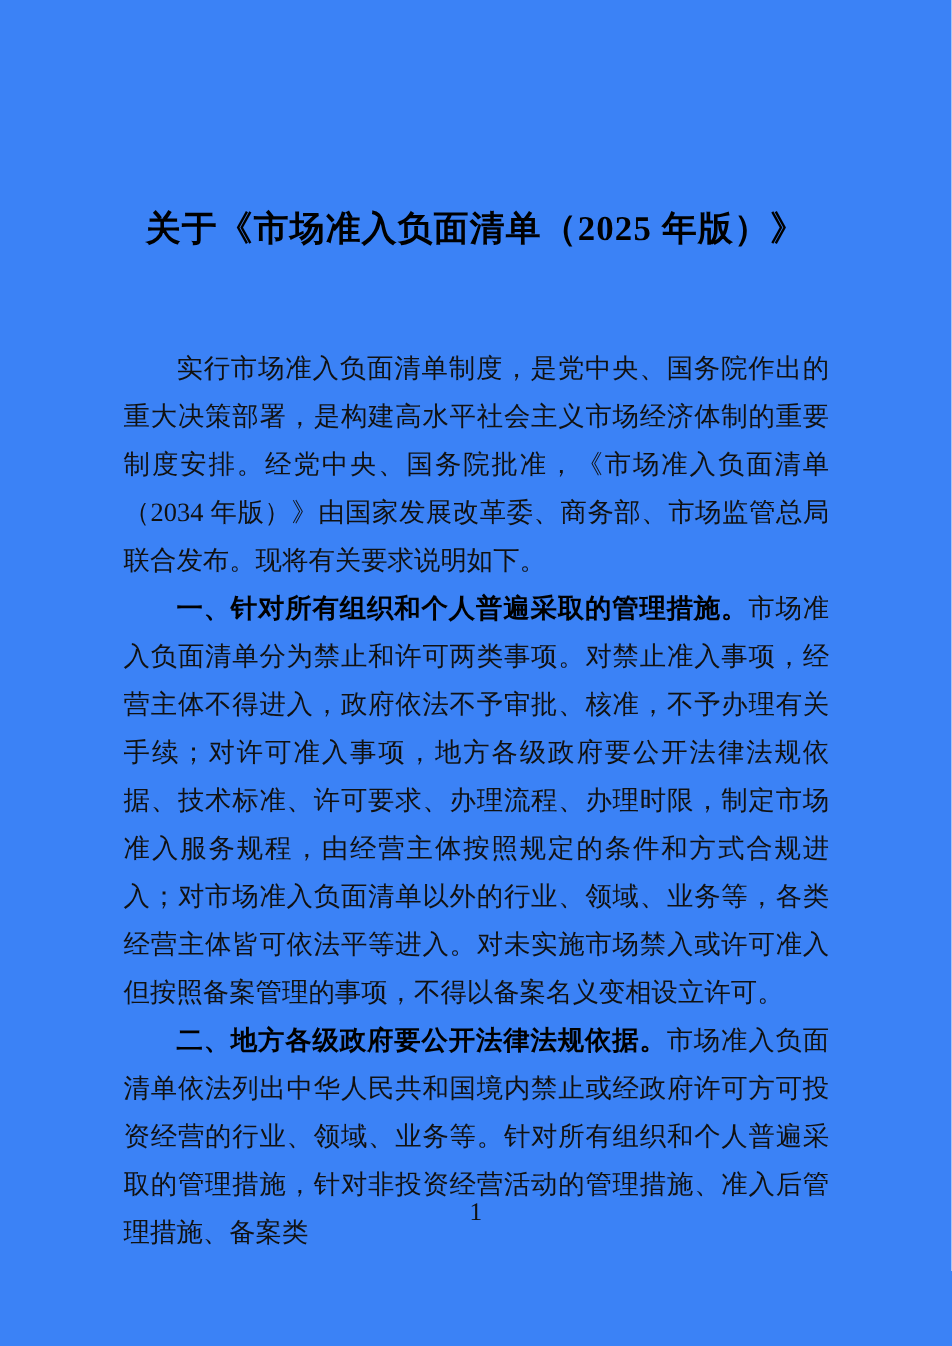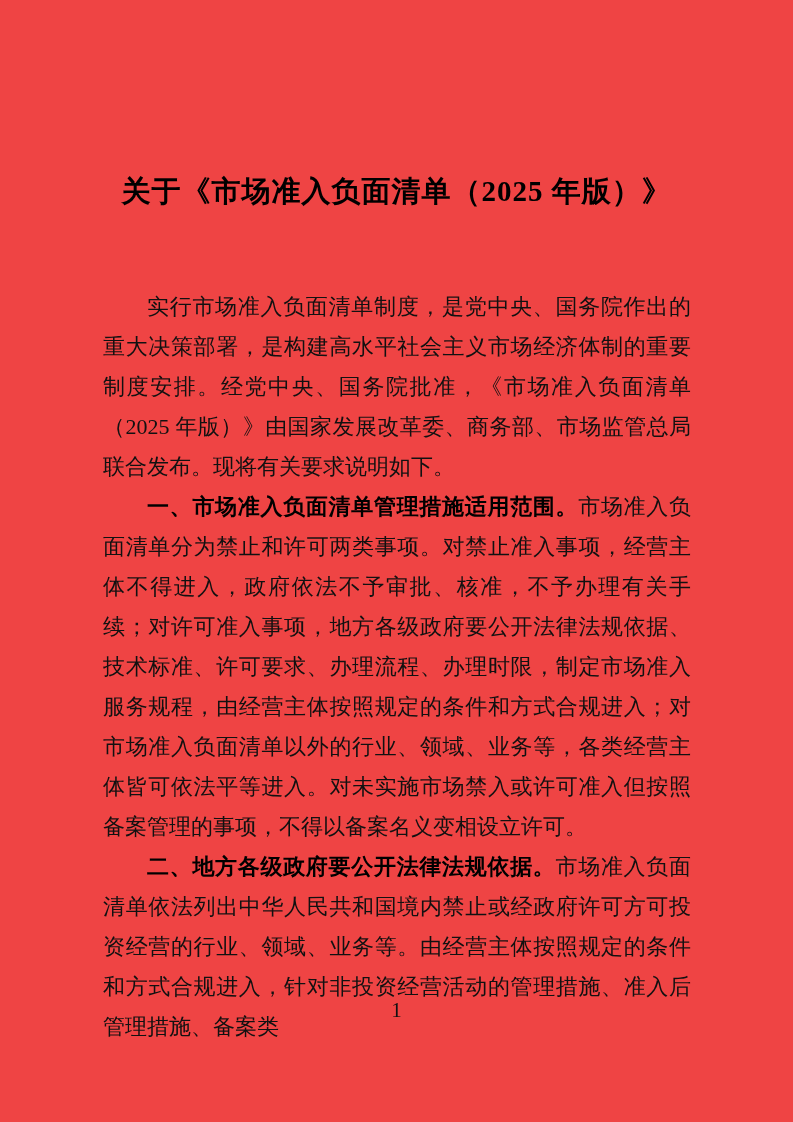--- a/index.html
+++ b/index.html
@@ -5,21 +5,21 @@
     * { box-sizing: border-box; }
     html, body {
       margin: 0;
       padding: 0;
       background: #ffffff;
     }
     .page {
       position: relative;
       width: 793px;
       height: 1122px;
-      background: #ef4444;
+      background: #3b82f6;
       overflow: hidden;
       font-family: "Liberation Serif", serif;
       color: #000000;
     }
     .doc-title {
       position: absolute;
       top: 165px;
       left: 0;
       right: 0;
       margin: 0;
@@ -65,22 +65,22 @@
 </head>
 <body>
 
 <div class="page">
 
   <h1 class="doc-title">
     <span class="title-line">关于《市场准入负面清单（2025 年版）》</span>
   </h1>
 
   <div class="doc-body">
-    <p><span class="para-lead"></span><span>实行市场准入负面清单制度，是党中央、国务院作出的重大决策部署，是构建高水平社会主义市场经济体制的重要制度安排。经党中央、国务院批准，《市场准入负面清单（2025 年版）》由国家发展改革委、商务部、市场监管总局联合发布。现将有关要求说明如下。</span></p>
+    <p><span class="para-lead"></span><span>实行市场准入负面清单制度，是党中央、国务院作出的重大决策部署，是构建高水平社会主义市场经济体制的重要制度安排。经党中央、国务院批准，《市场准入负面清单（2034 年版）》由国家发展改革委、商务部、市场监管总局联合发布。现将有关要求说明如下。</span></p>
 
-    <p><span class="para-lead">一、市场准入负面清单管理措施适用范围。</span><span>市场准入负面清单分为禁止和许可两类事项。对禁止准入事项，经营主体不得进入，政府依法不予审批、核准，不予办理有关手续；对许可准入事项，地方各级政府要公开法律法规依据、技术标准、许可要求、办理流程、办理时限，制定市场准入服务规程，由经营主体按照规定的条件和方式合规进入；对市场准入负面清单以外的行业、领域、业务等，各类经营主体皆可依法平等进入。对未实施市场禁入或许可准入但按照备案管理的事项，不得以备案名义变相设立许可。</span></p>
+    <p><span class="para-lead">一、针对所有组织和个人普遍采取的管理措施。</span><span>市场准入负面清单分为禁止和许可两类事项。对禁止准入事项，经营主体不得进入，政府依法不予审批、核准，不予办理有关手续；对许可准入事项，地方各级政府要公开法律法规依据、技术标准、许可要求、办理流程、办理时限，制定市场准入服务规程，由经营主体按照规定的条件和方式合规进入；对市场准入负面清单以外的行业、领域、业务等，各类经营主体皆可依法平等进入。对未实施市场禁入或许可准入但按照备案管理的事项，不得以备案名义变相设立许可。</span></p>
 
-    <p><span class="para-lead">二、地方各级政府要公开法律法规依据。</span><span>市场准入负面清单依法列出中华人民共和国境内禁止或经政府许可方可投资经营的行业、领域、业务等。由经营主体按照规定的条件和方式合规进入，针对非投资经营活动的管理措施、准入后管理措施、备案类</span></p>
+    <p><span class="para-lead">二、地方各级政府要公开法律法规依据。</span><span>市场准入负面清单依法列出中华人民共和国境内禁止或经政府许可方可投资经营的行业、领域、业务等。针对所有组织和个人普遍采取的管理措施，针对非投资经营活动的管理措施、准入后管理措施、备案类</span></p>
   </div>
 
   <div class="page-footer">1</div>
 
 </div>
 
 </body></html>

